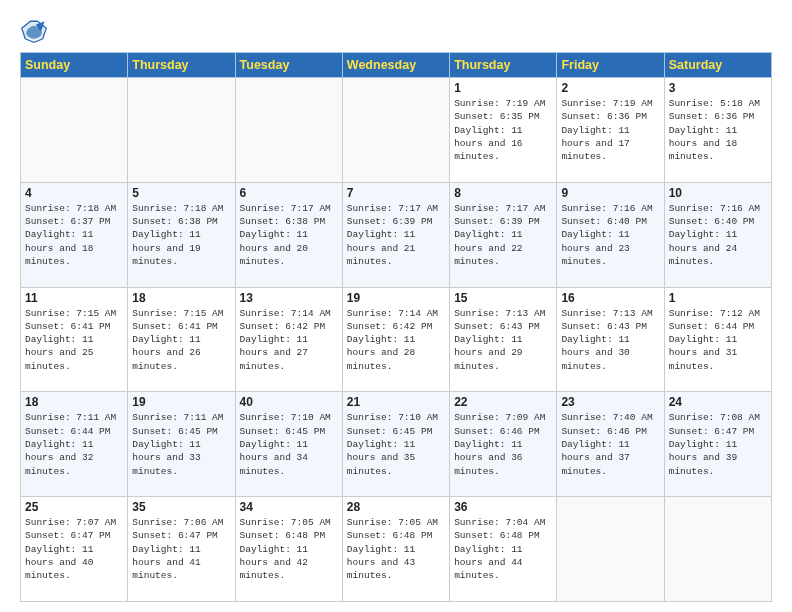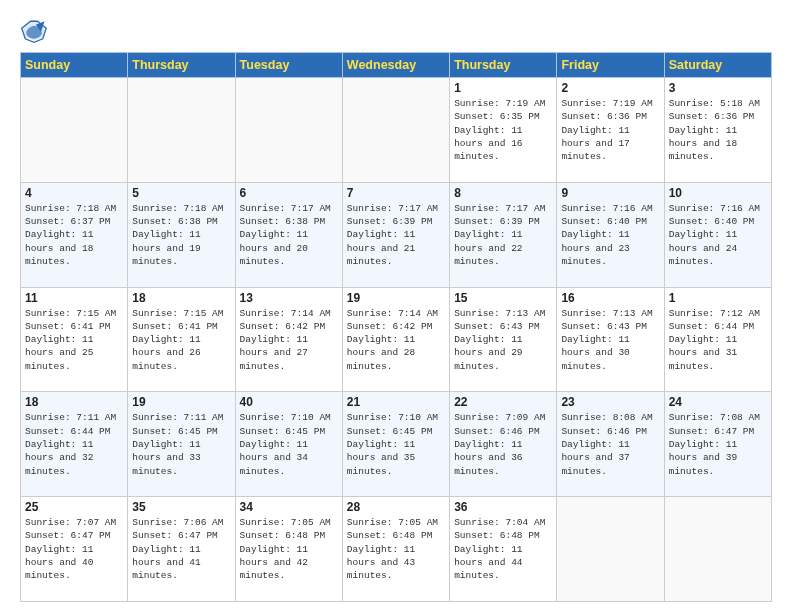--- a/index.html
+++ b/index.html
@@ -271,21 +271,21 @@
 Daylight: 11 hours and 35 minutes.</div>
           </td>
           <td>
             <span class="day-number">22</span>
             <div class="day-info">Sunrise: 7:09 AM
 Sunset: 6:46 PM
 Daylight: 11 hours and 36 minutes.</div>
           </td>
           <td>
             <span class="day-number">23</span>
-            <div class="day-info">Sunrise: 8:08 AM
+            <div class="day-info">Sunrise: 7:40 AM
 Sunset: 6:46 PM
 Daylight: 11 hours and 37 minutes.</div>
           </td>
           <td>
             <span class="day-number">24</span>
             <div class="day-info">Sunrise: 7:08 AM
 Sunset: 6:47 PM
 Daylight: 11 hours and 39 minutes.</div>
           </td>
         </tr>

